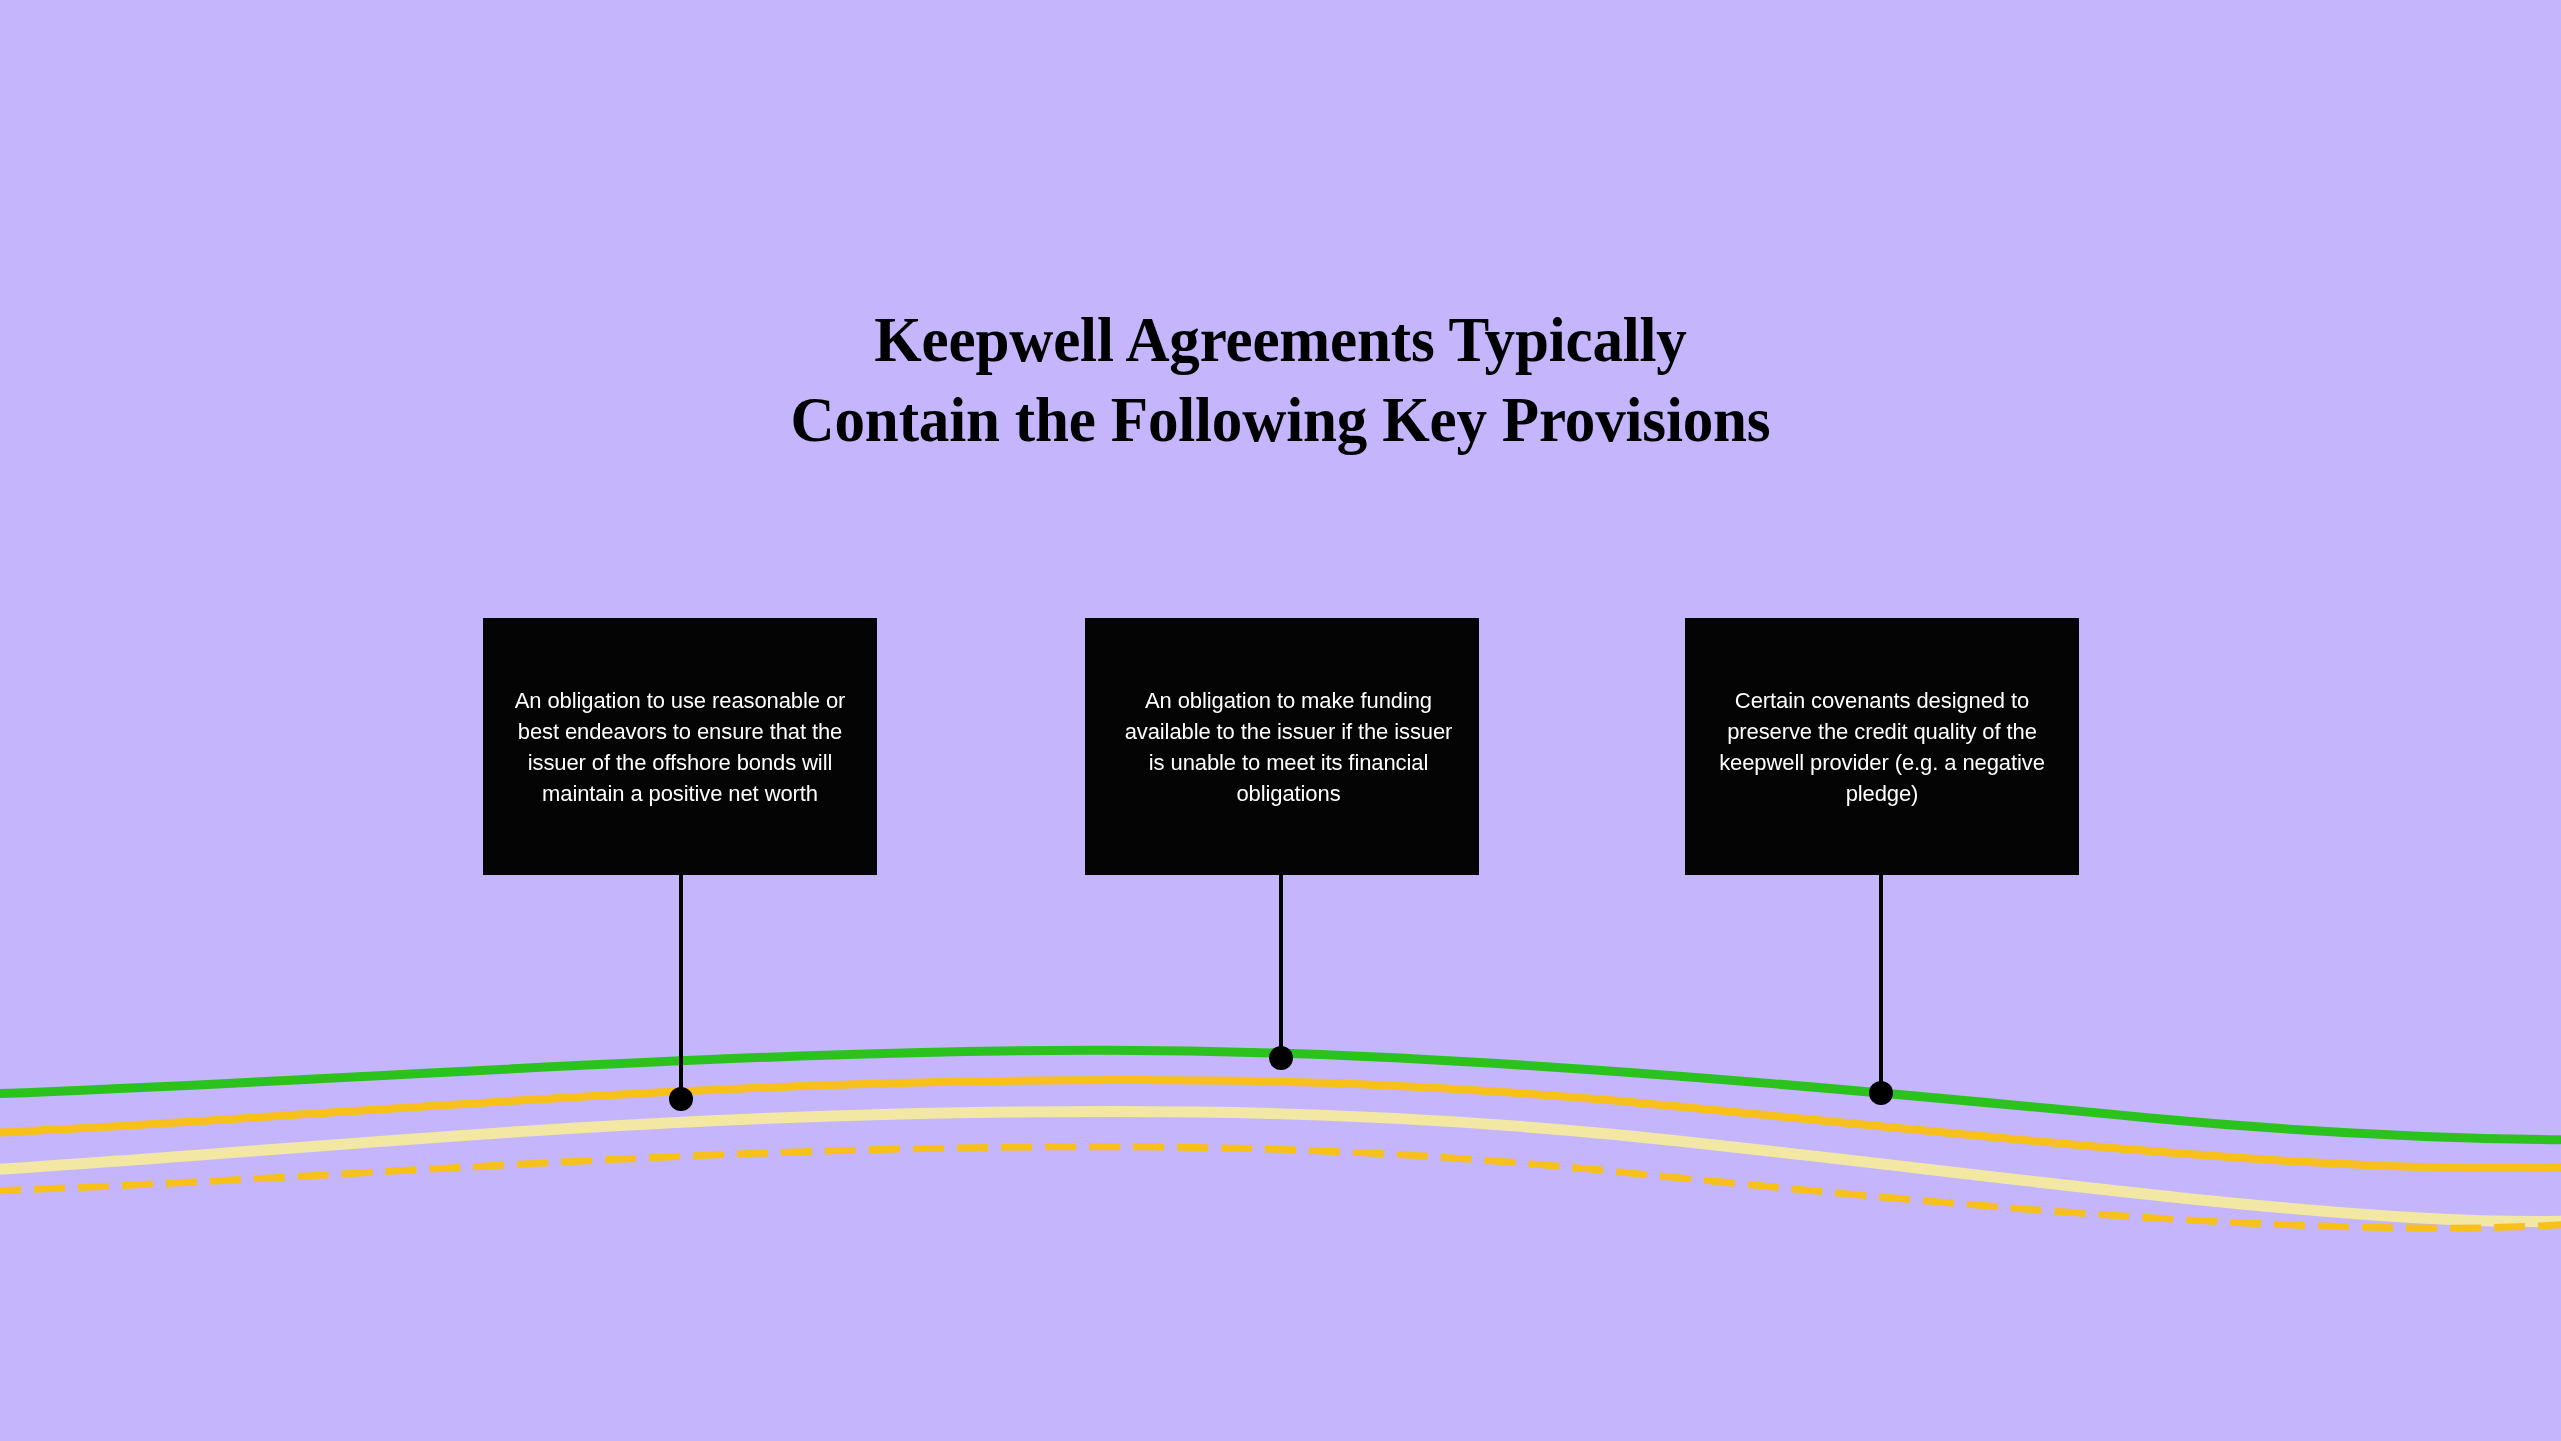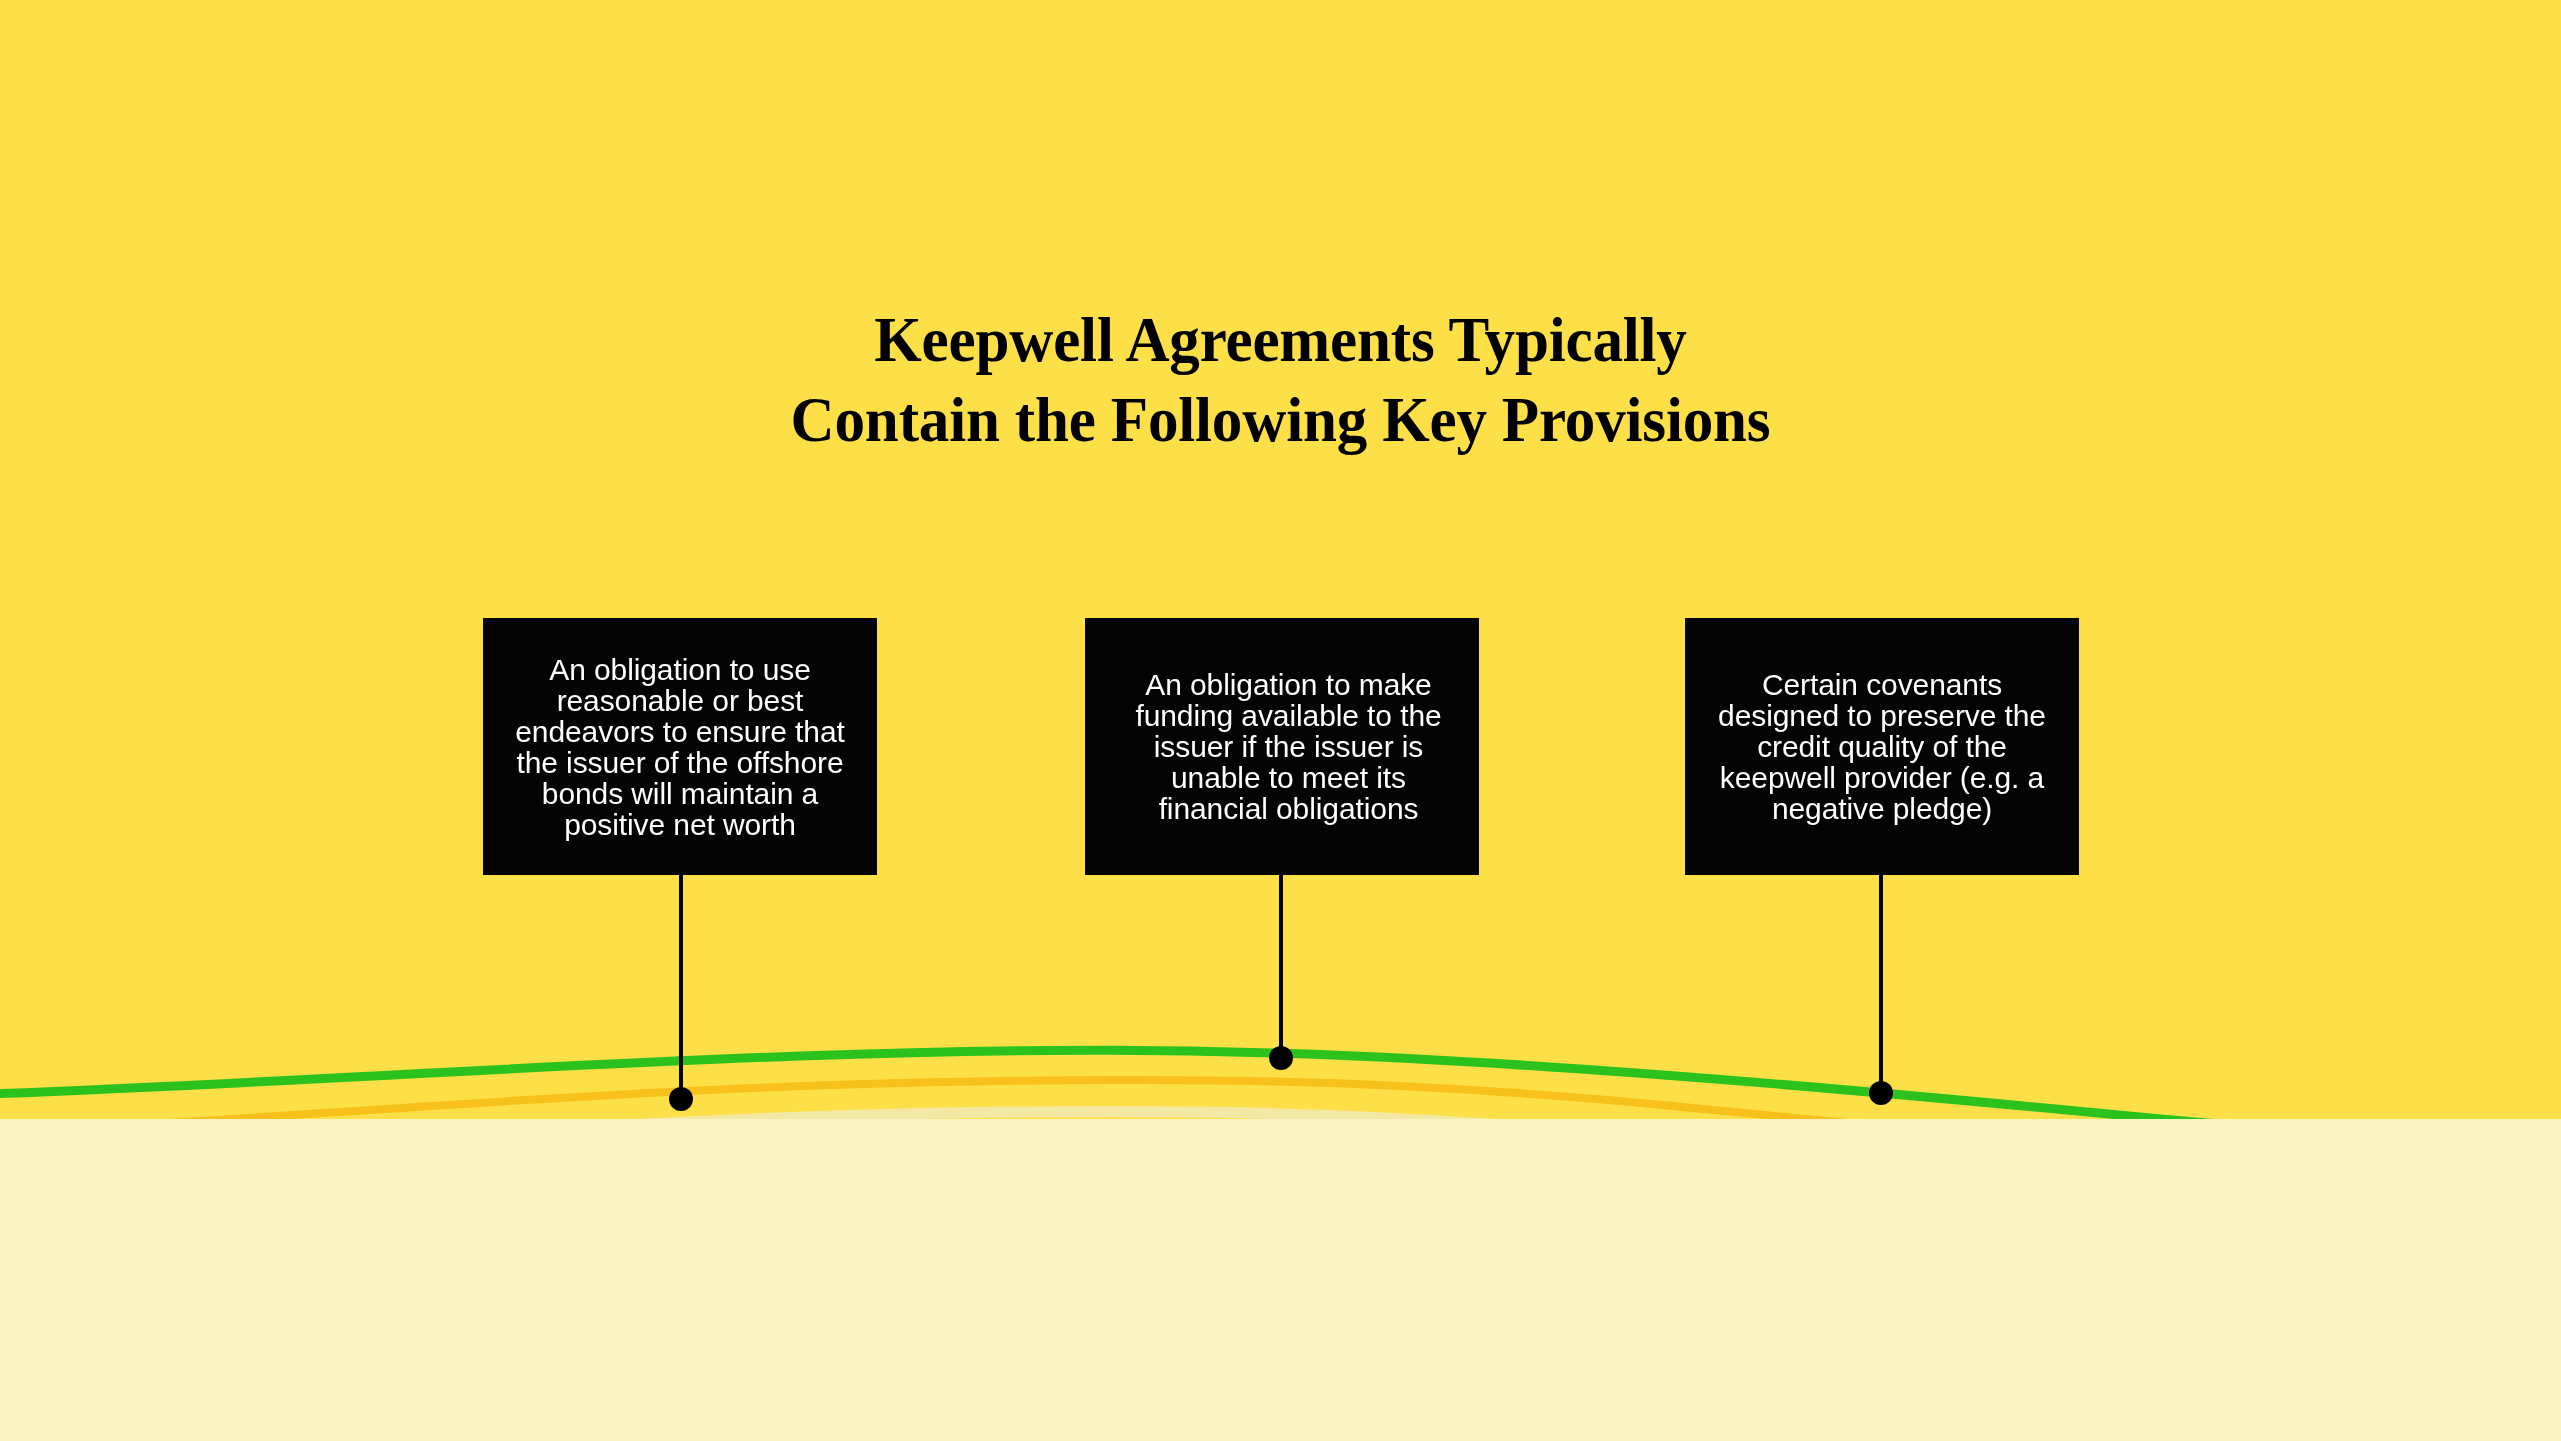--- a/index.html
+++ b/index.html
@@ -14,22 +14,22 @@
   body {
     background: #F8F3C0;
     font-family: "Liberation Sans", sans-serif;
     position: relative;
   }
 
   #stage {
     position: absolute;
     left: 0; top: 0;
     width: 2561px;
-    height: 1119px;
-    background: #fde047;
+    height: 1441px;
+    background: #c4b5fd;
     overflow: hidden;
   }
 
   
   #title-block {
     position: absolute;
     left: 0;
     top: 300px;
     width: 2561px;
     text-align: center;
@@ -64,21 +64,21 @@
     height: 257px;
     background: #040404;
     display: flex;
     align-items: center;
     justify-content: center;
     padding: 10px 22px;
   }
   .card-text {
     color: #FFFFFF;
     font-family: "Liberation Sans", sans-serif;
-    font-size: 30px;
+    font-size: 22px;
     line-height: 31px;
     text-align: center;
     letter-spacing: -0.1px;
   }
 
   #card-1 { left: 483px; top: 618px; }
   #card-2 { left: 1085px; top: 618px; padding-left: 35px; }
   #card-3 { left: 1685px; top: 618px; }
 
   

